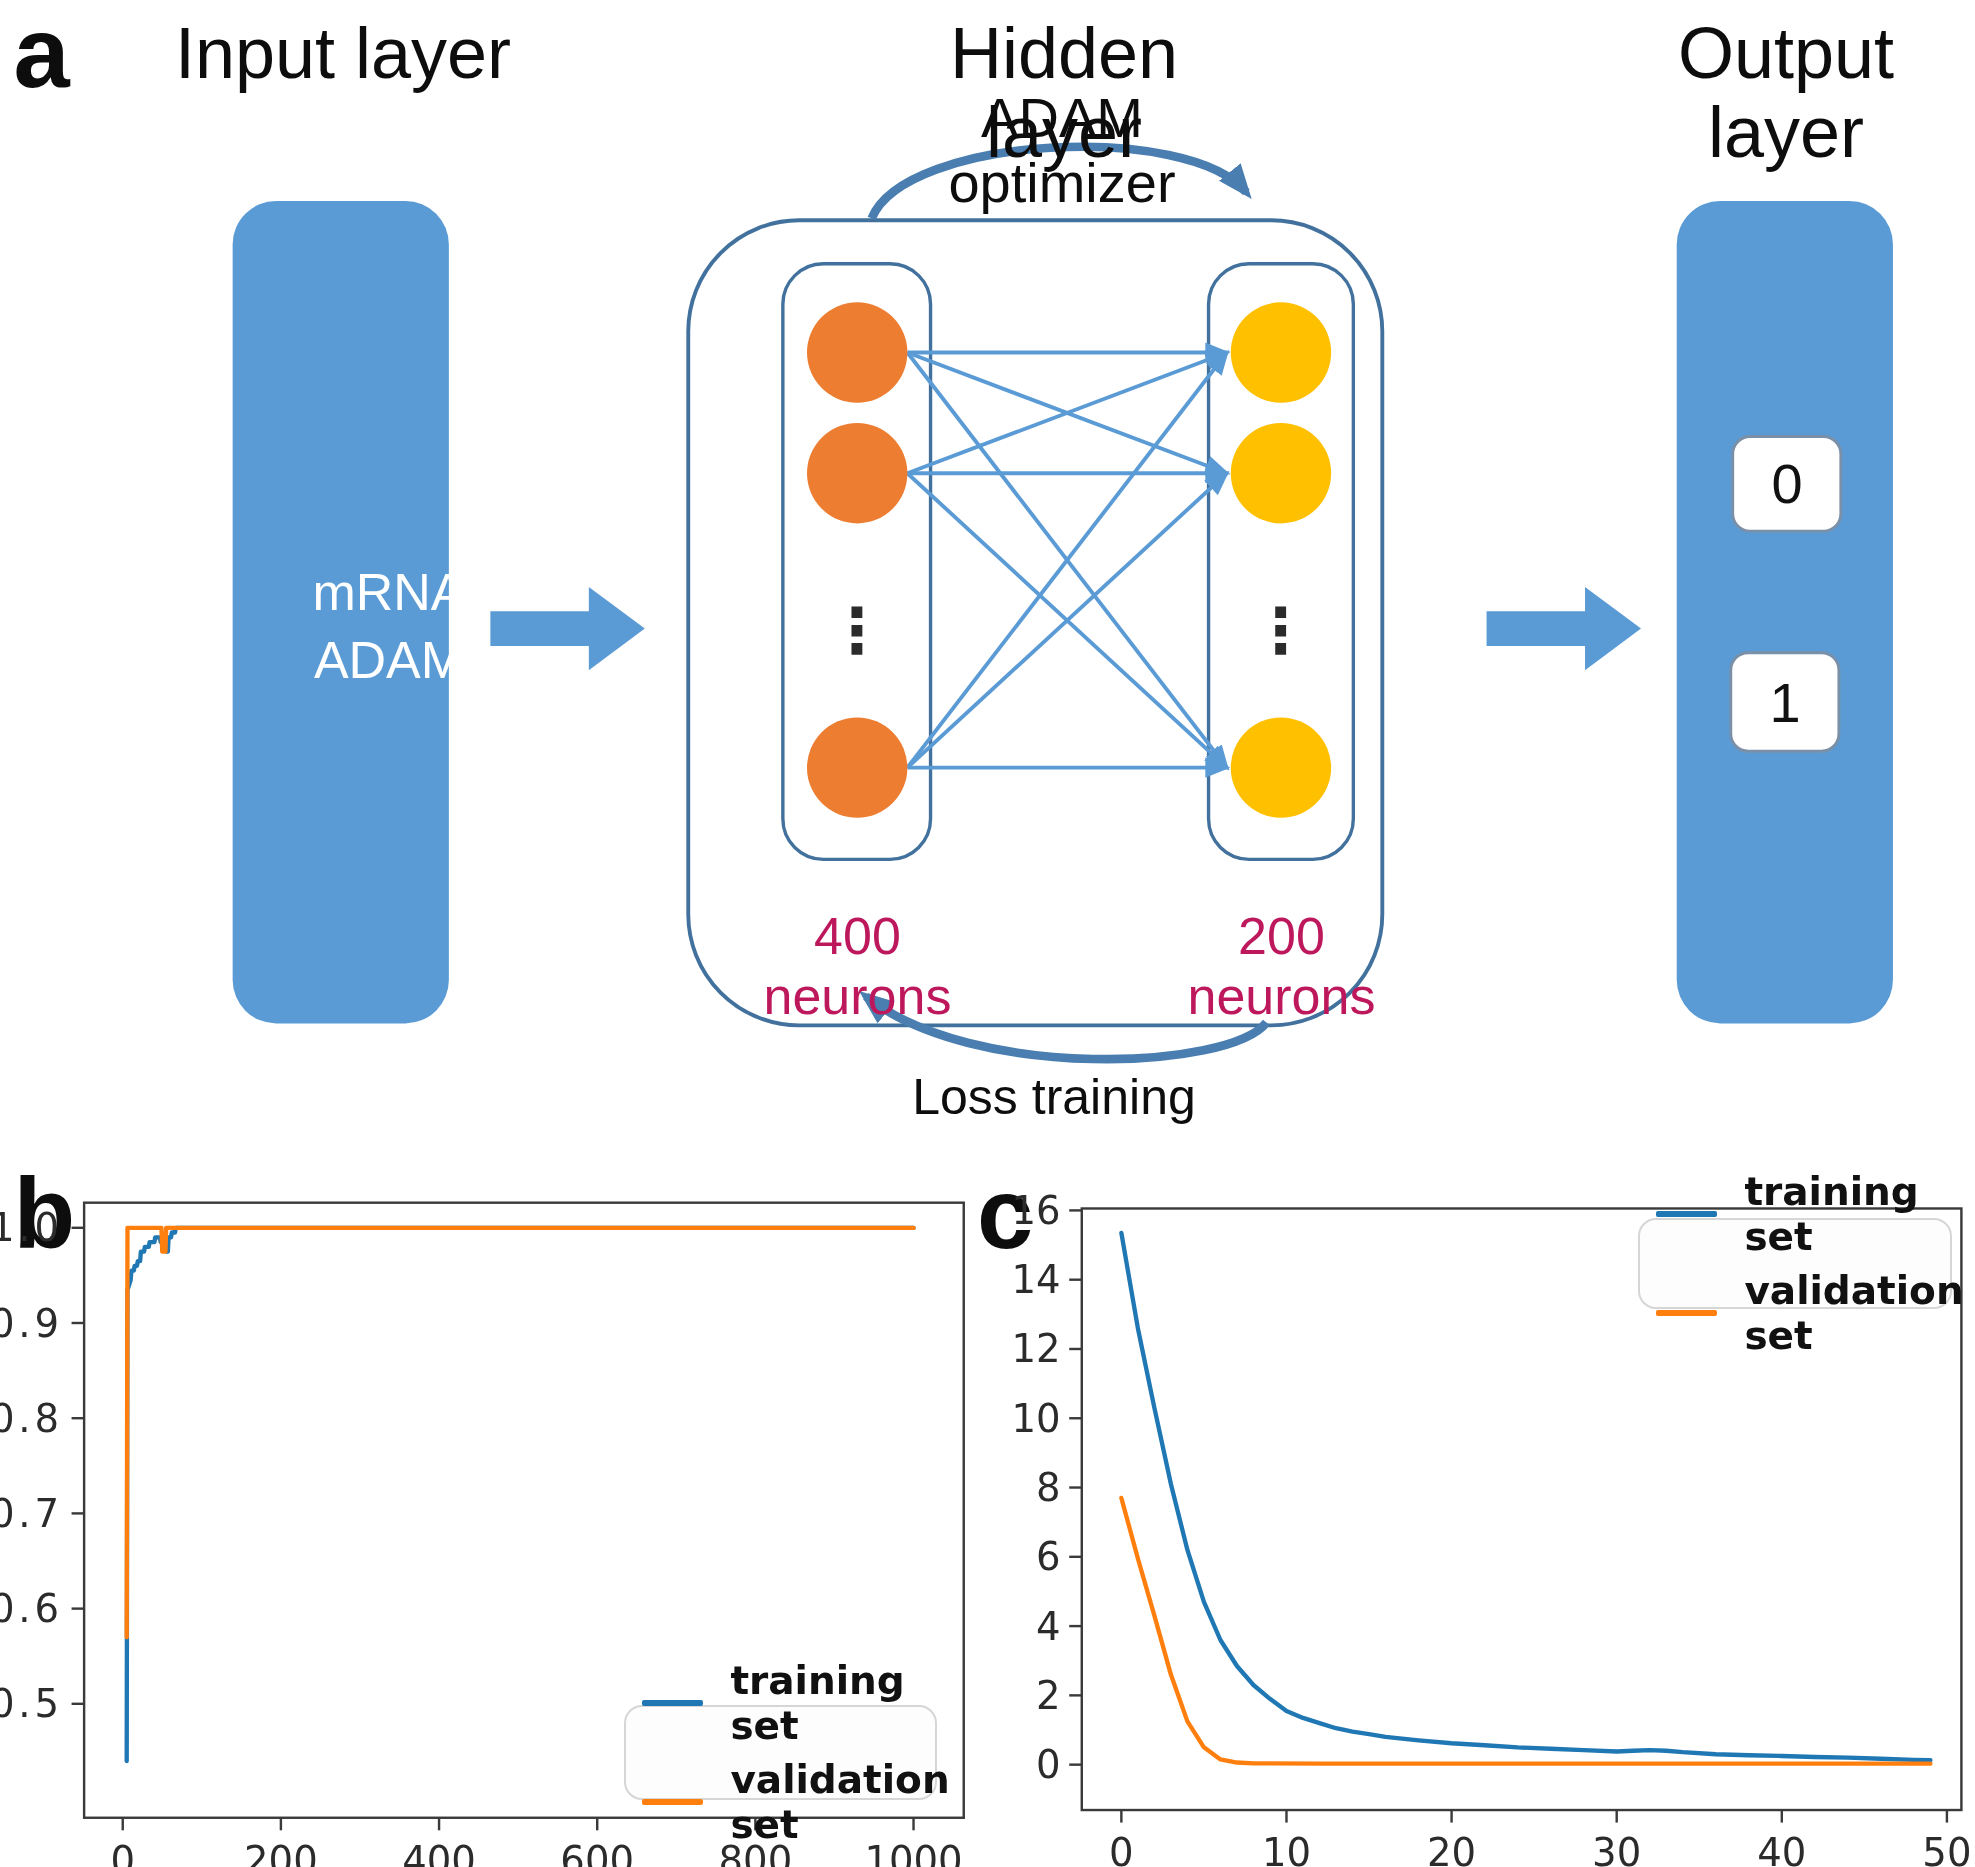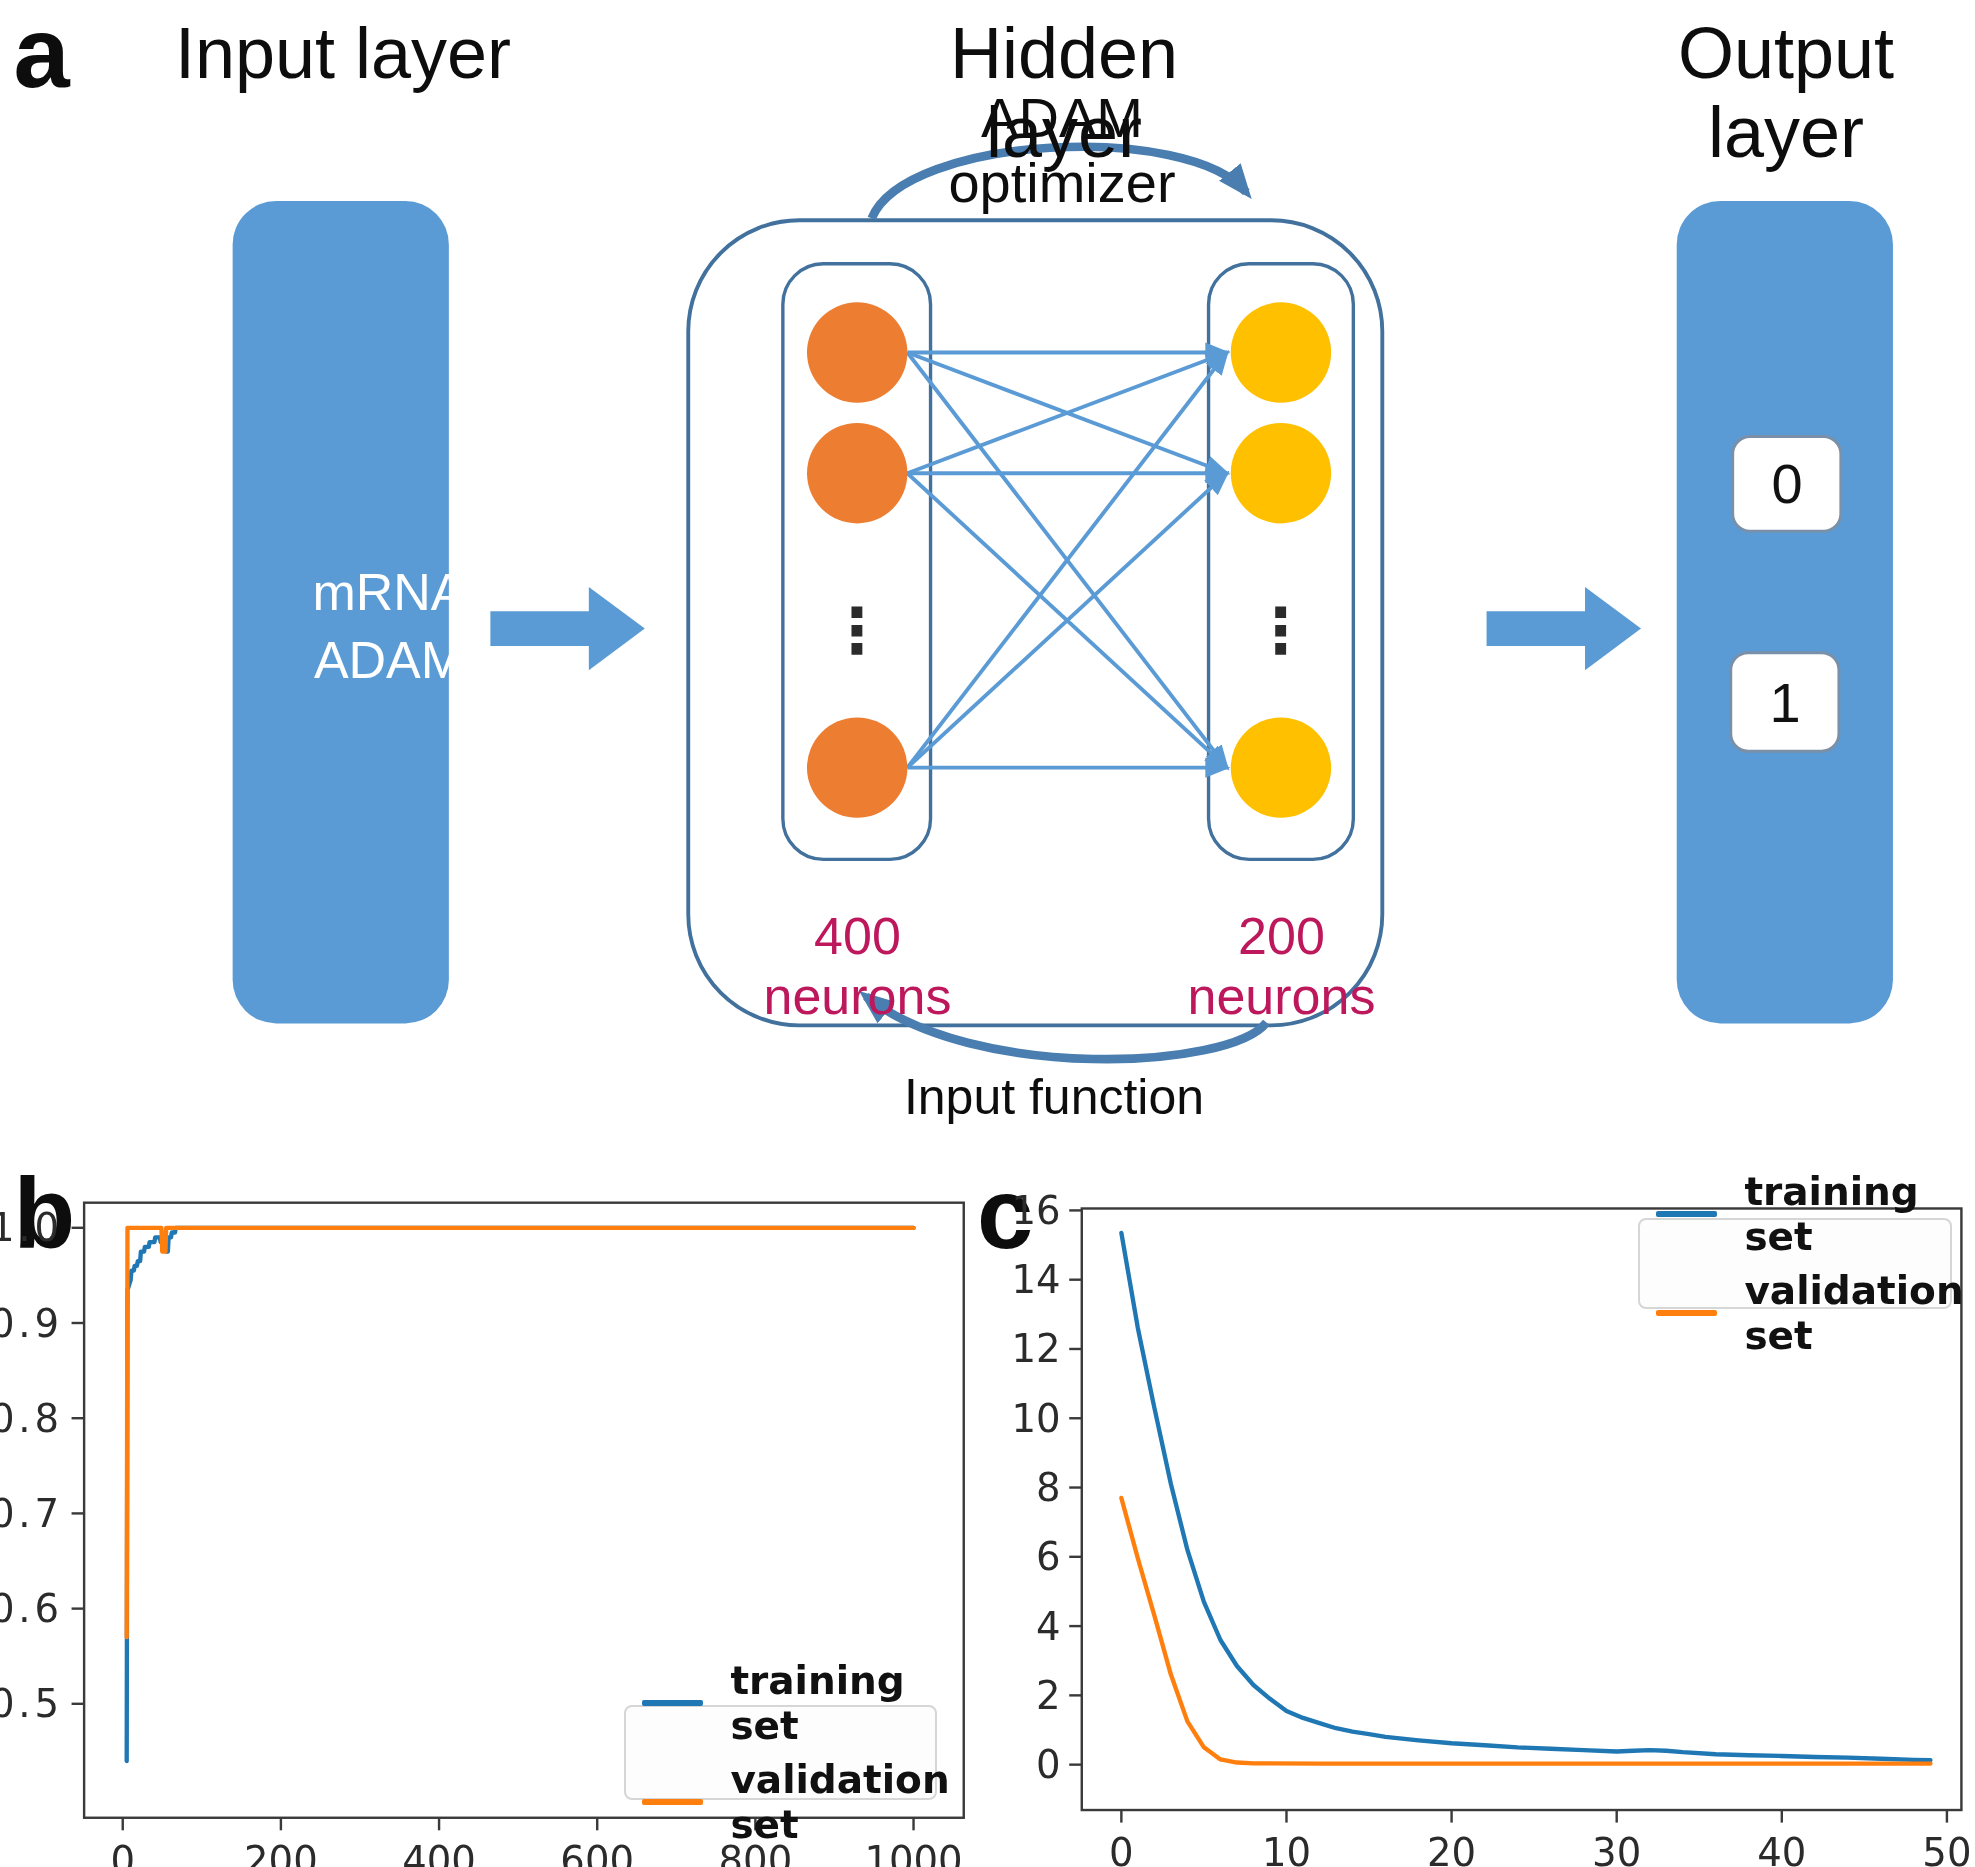--- a/index.html
+++ b/index.html
@@ -9,21 +9,21 @@
   .ctr{text-align:center;}
   .panel-letter{font-weight:bold;font-size:101px;line-height:1;color:#0d0d0d;}
   .layer-title{font-size:72px;line-height:1.1;color:#0d0d0d;}
   .small-label{font-size:56px;color:#0d0d0d;}
   .neuron-count{font-size:52px;color:#be185d;}
   .white-node-text{font-size:56px;line-height:95px;color:#111;}
   .mrna{font-size:52px;line-height:68px;color:#ffffff;margin-left:48px;}
   svg text{font-family:"DejaVu Sans","Liberation Sans",sans-serif;fill:#2b2b2b;}
   svg .tick-lab{font-size:40px;}
   svg .ylab-b{letter-spacing:4px;}
-  .legend{position:absolute;background:#fdfdfd;border:2.9px solid #d6d6d6;border-radius:8px;
+  .legend{position:absolute;background:#fdfdfd;border:2.9px solid #d6d6d6;border-radius:18px;
           display:flex;flex-direction:column;justify-content:center;gap:8.7px;box-sizing:border-box;
           font-family:"DejaVu Sans","Liberation Sans",sans-serif;}
   .legend .row{display:flex;align-items:center;padding-left:16.4px;}
   .legend .sample{width:61px;height:5.8px;border-radius:1.9px;margin-right:27px;flex:0 0 auto;}
   .legend .lab{font-size:39px;font-weight:bold;color:#111;}
 </style>
 </head>
 <body>
 
 <div id="page">
@@ -86,21 +86,21 @@
   <div class="abs layer-title ctr" style="left:150px;top:13.5px;width:386px">Input layer</div>
   <div class="abs layer-title ctr" style="left:871px;top:13.5px;width:386px">Hidden layer</div>
   <div class="abs layer-title ctr" style="left:1593px;top:13.5px;width:386px">Output layer</div>
   <div class="abs small-label ctr" style="left:869px;top:85px;width:386px">ADAM optimizer</div>
   <div class="abs mrna ctr" style="left:233px;top:558px;width:216px">
     <div>mRNA</div>
     <div>ADAM</div>
   </div>
   <div class="abs neuron-count ctr" style="left:737px;top:906px;width:241px">400 neurons</div>
   <div class="abs neuron-count ctr" style="left:1161px;top:906px;width:241px">200 neurons</div>
-  <div class="abs small-label ctr" style="left:861px;top:1068px;width:386px;font-size:50px">Input function</div>
+  <div class="abs small-label ctr" style="left:861px;top:1068px;width:386px;font-size:50px">Loss training</div>
   <div class="abs white-node-text ctr" style="left:1733px;top:436px;width:108px">0</div>
   <div class="abs white-node-text ctr" style="left:1731px;top:655px;width:108px">1</div>
 
   <div class="abs panel-letter" style="left:13.5px;top:1163px">b</div>
   <div class="abs panel-letter" style="left:977px;top:1163px">c</div>
 
   <svg class="abs" style="left:0;top:1110px" width="988" height="757" viewBox="0 0 1023 784">
     <rect x="87" y="96" width="911" height="637" fill="none" stroke="#3a3a3a" stroke-width="2.5"></rect>
   <line x1="127" y1="733" x2="127" y2="746" stroke="#3a3a3a" stroke-width="2.5"></line>
       <text x="127" y="791" text-anchor="middle" class="tick-lab">0</text>

